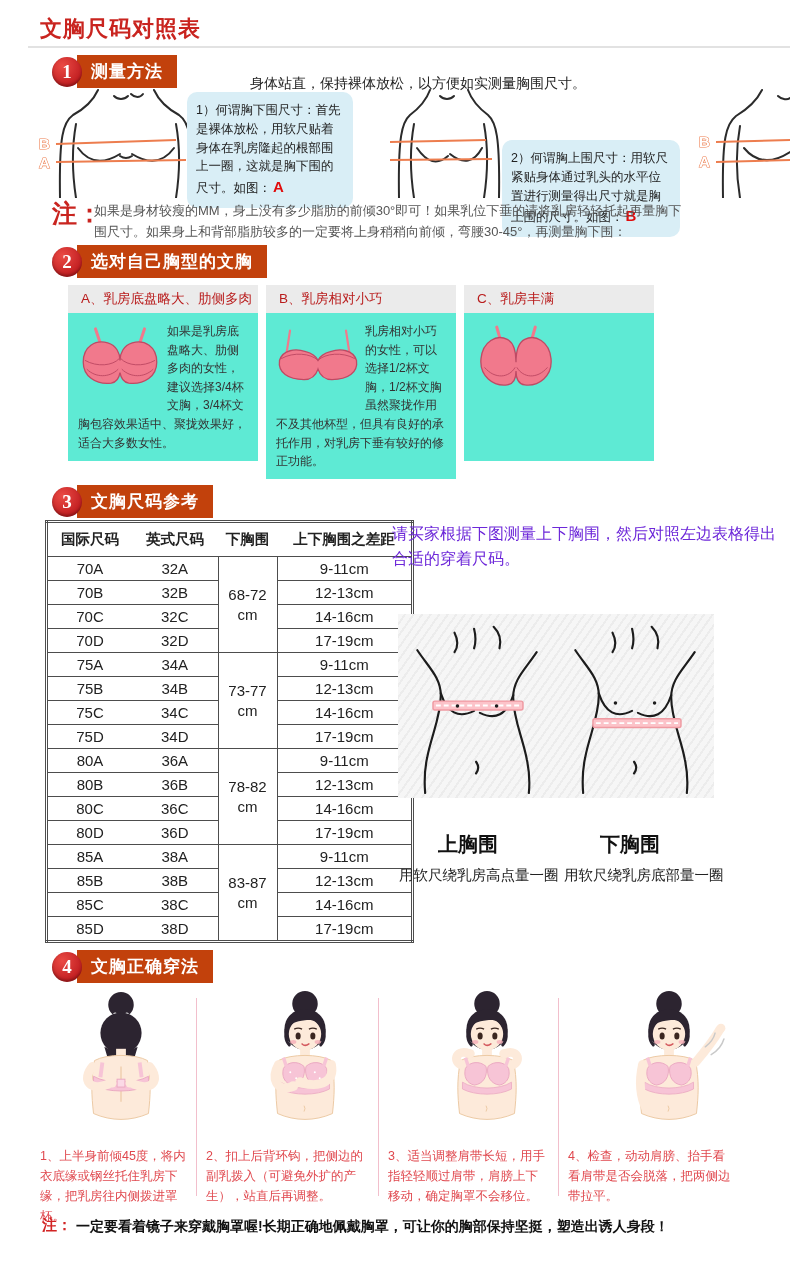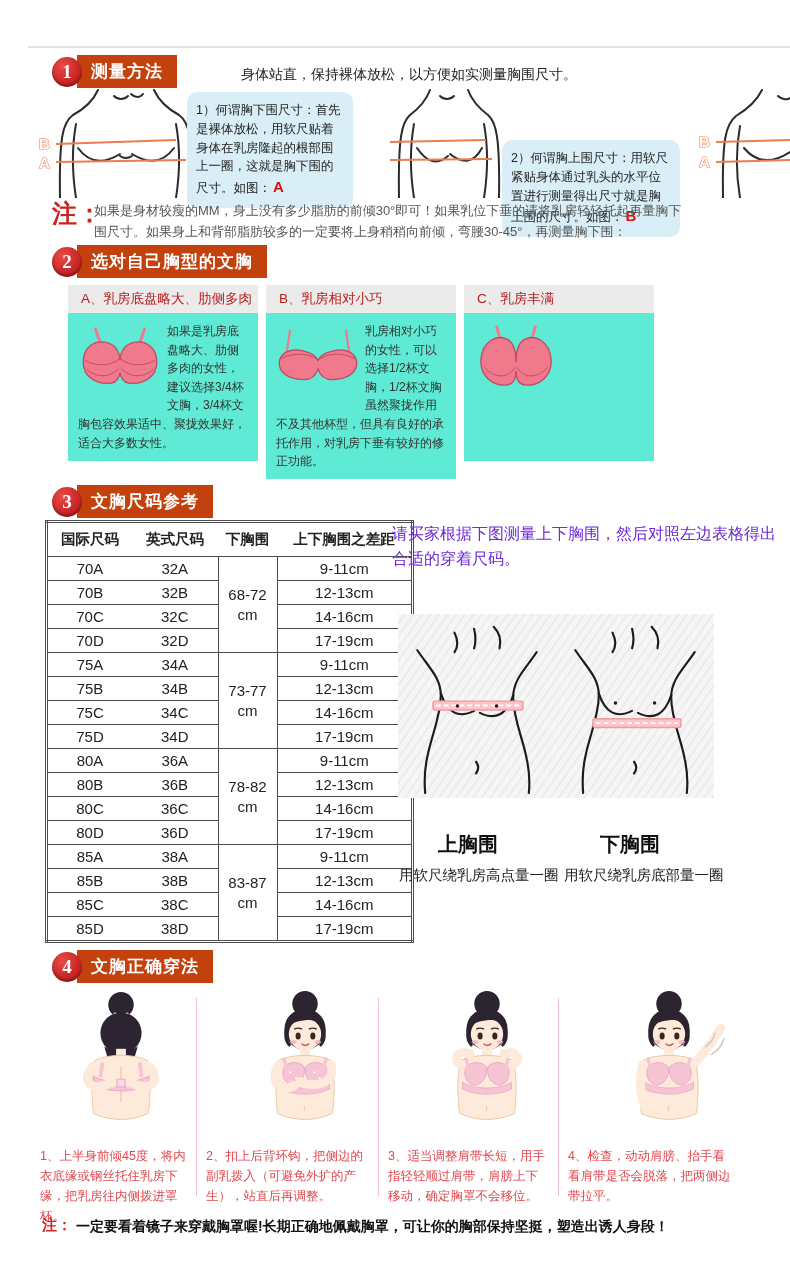--- a/index.html
+++ b/index.html
@@ -12,21 +12,21 @@
   .title-rule{position:absolute;left:28px;right:0;top:46px;height:2px;background:#e2e2e2;}
 
   
   .sec-head{position:absolute;display:flex;align-items:center;}
   .badge{width:30px;height:30px;border-radius:50%;z-index:2;
          background:radial-gradient(circle at 35% 30%,#ea4a44,#b10d13);
          color:#fff;font-weight:bold;font-size:19px;display:flex;align-items:center;justify-content:center;
          font-family:"Liberation Serif",serif;box-shadow:inset 0 -2px 3px rgba(0,0,0,.3);}
   .sec-title{background:#c2410c;color:#fff;font-size:17px;font-weight:bold;padding:5px 14px;margin-left:-5px;letter-spacing:1px;}
 
-  .s1-intro{position:absolute;left:237px;top:62px;font-size:14px;color:#222;margin:4px;}
+  .s1-intro{position:absolute;left:237px;top:62px;font-size:14px;color:#222;margin:13px;}
 
   .bluebox{position:absolute;background:#d9eef6;border-radius:10px;padding:9px 9px;font-size:12.5px;line-height:1.5;color:#222;}
   .figref{color:#e00b0b;font-weight:bold;font-size:15px;margin-left:2px;}
 
   .note-label{position:absolute;font-size:25px;font-weight:bold;color:#c9241f;}
   .note-text{position:absolute;font-size:13px;color:#555;line-height:1.65;}
 
   
   .bra-col{position:absolute;width:190px;top:285px;}
   .bra-col .col-head{height:28px;line-height:28px;background:#ebebeb;color:#b91c1c;font-size:13.5px;padding-left:13px;}
@@ -56,20 +56,21 @@
   .footer-text{position:absolute;left:76px;top:1218px;font-size:14px;font-weight:600;color:#111;}
 
   svg text.ob{fill:#fff;stroke:#ed7d4e;stroke-width:1.1px;paint-order:stroke;font-weight:bold;font-size:15px;
               font-family:"Liberation Sans",sans-serif;}
 </style>
 </head>
 <body>
 
 <div class="page">
 
+  <div class="page-title">文胸尺码对照表</div>
   <div class="title-rule"></div>
 
   <div class="sec-head" style="left:52px;top:55px;">
     <span class="badge">1</span>
     <span class="sec-title">测量方法</span>
   </div>
   <p class="s1-intro">身体站直，保持裸体放松，以方便如实测量胸围尺寸。</p>
 
   <svg class="abs" style="left:36px;top:86px;" width="180" height="112" viewBox="0 0 180 112">
     <g stroke="#2b2b2b" stroke-width="2" fill="none" stroke-linecap="round">

